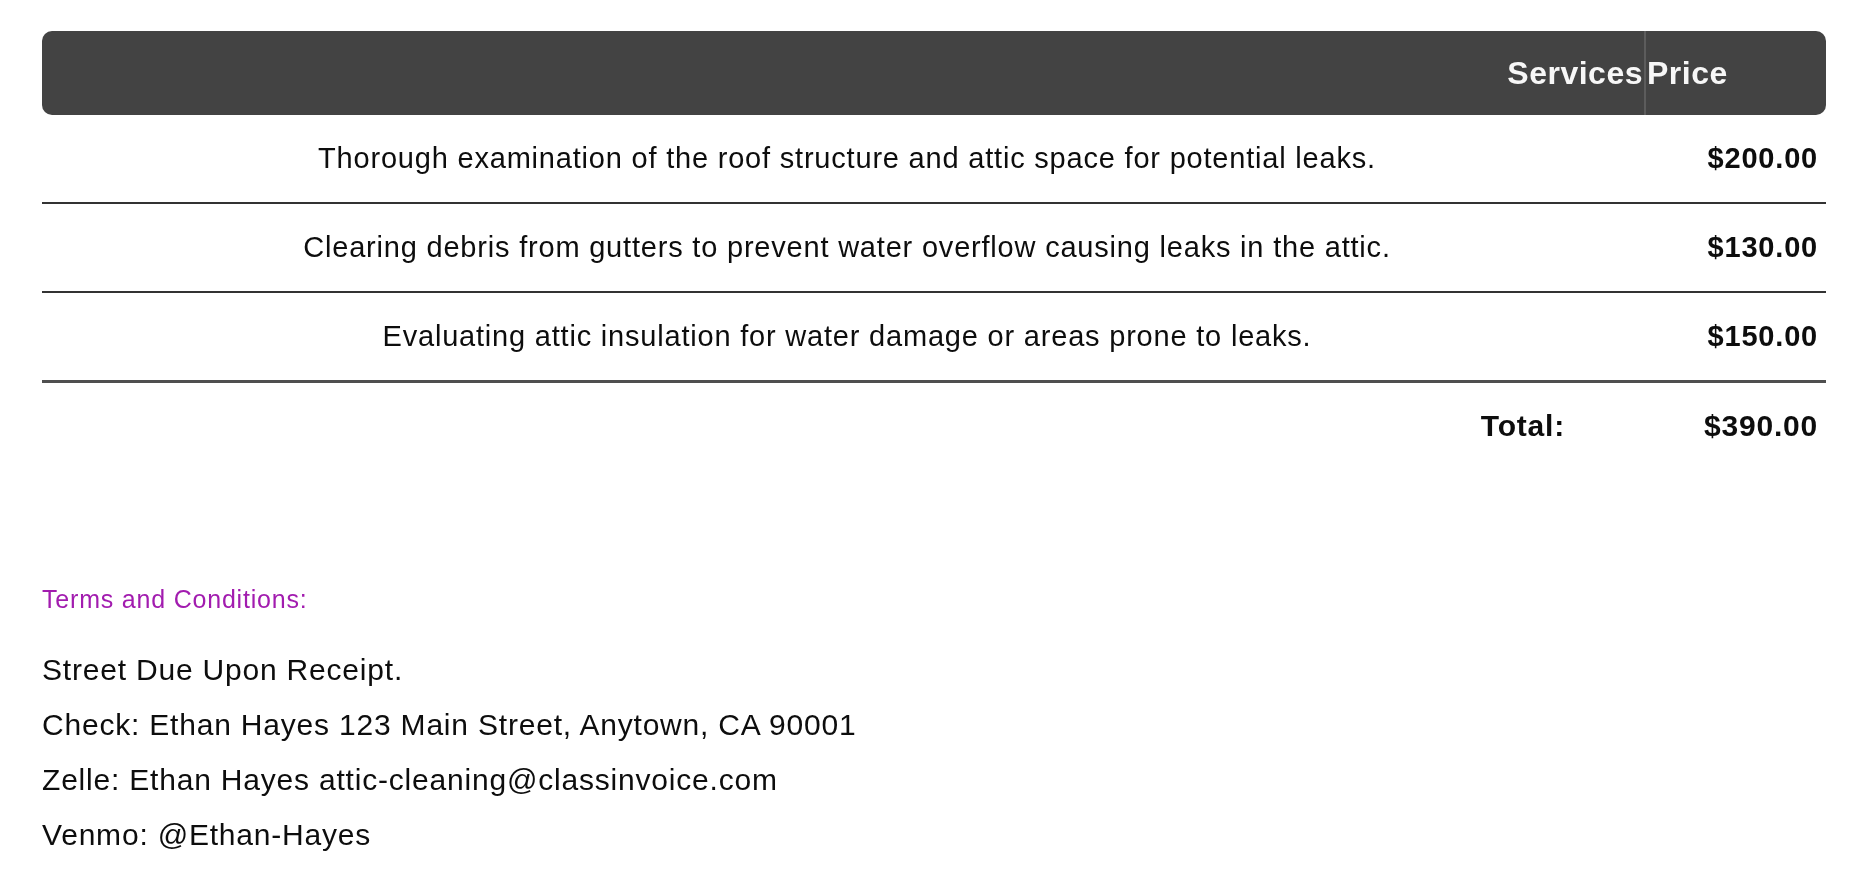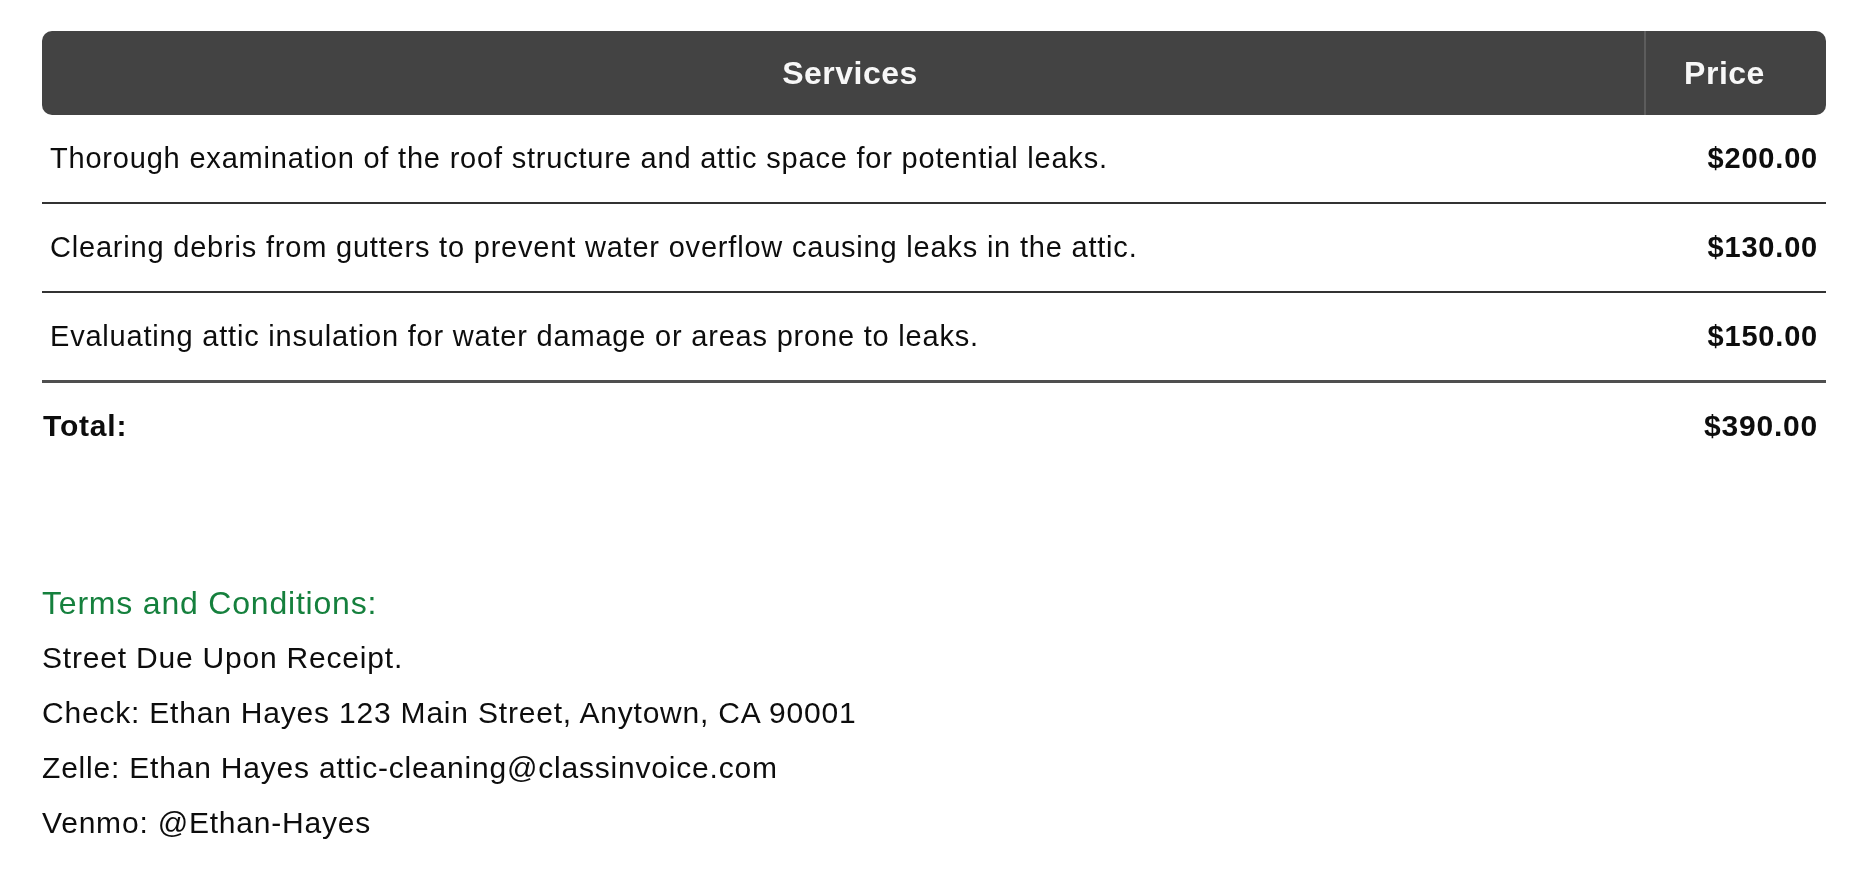--- a/index.html
+++ b/index.html
@@ -32,81 +32,82 @@
   thead th {
     background: #434343;
     color: #f7f7f7;
     height: 82px;
     font-size: 32px;
     font-weight: bold;
     letter-spacing: 0.5px;
     vertical-align: middle;
   }
   thead th.th-services {
-    text-align: center;
+    text-align: right;
     padding-left: 15px;
     border-radius: 10px 0 0 10px;
   }
   thead th.th-price {
-    text-align: center;
+    text-align: left;
     padding-right: 24px;
     border-radius: 0 10px 10px 0;
     border-left: 2px solid #5c5c5c;
   }
 
   tbody td {
     height: 85px;
     font-size: 29px;
     letter-spacing: 0.8px;
     vertical-align: middle;
     color: #0d0d0d;
   }
   tr.service-row td {
     border-bottom: 2px solid #333333;
   }
   tr.service-row:nth-last-child(2) td {
     border-bottom: 3px solid #4f4f4f;
   }
   td.td-service {
-    text-align: left;
+    text-align: center;
     padding-left: 8px;
     margin-left: 10px;
   }
   td.td-price {
     text-align: right;
     padding-right: 8px;
     font-weight: bold;
   }
   tr.total-row td {
     height: 84px;
     font-weight: bold;
     font-size: 30px;
     border-bottom: none;
   }
   td.td-total-label {
+    text-align: right;
     padding-right: 80px;
     margin-top: 8px;
   }
   td.td-total-value {
     text-align: right;
     padding-right: 8px;
   }
 
   .terms {
     position: absolute;
     left: 42px;
     top: 585px;
     width: 1600px;
   }
   .terms-heading {
-    margin: 0 0 8px 0;
-    font-size: 32px;
+    margin: 0 0 28px 0;
+    font-size: 25px;
     font-weight: normal;
     letter-spacing: 0.8px;
-    color: #15803d;
+    color: #a21caf;
   }
   .terms-line {
     margin: 0;
     font-size: 30px;
     letter-spacing: 0.8px;
     line-height: 55px;
     color: #0d0d0d;
   }
 </style>
 </head>

